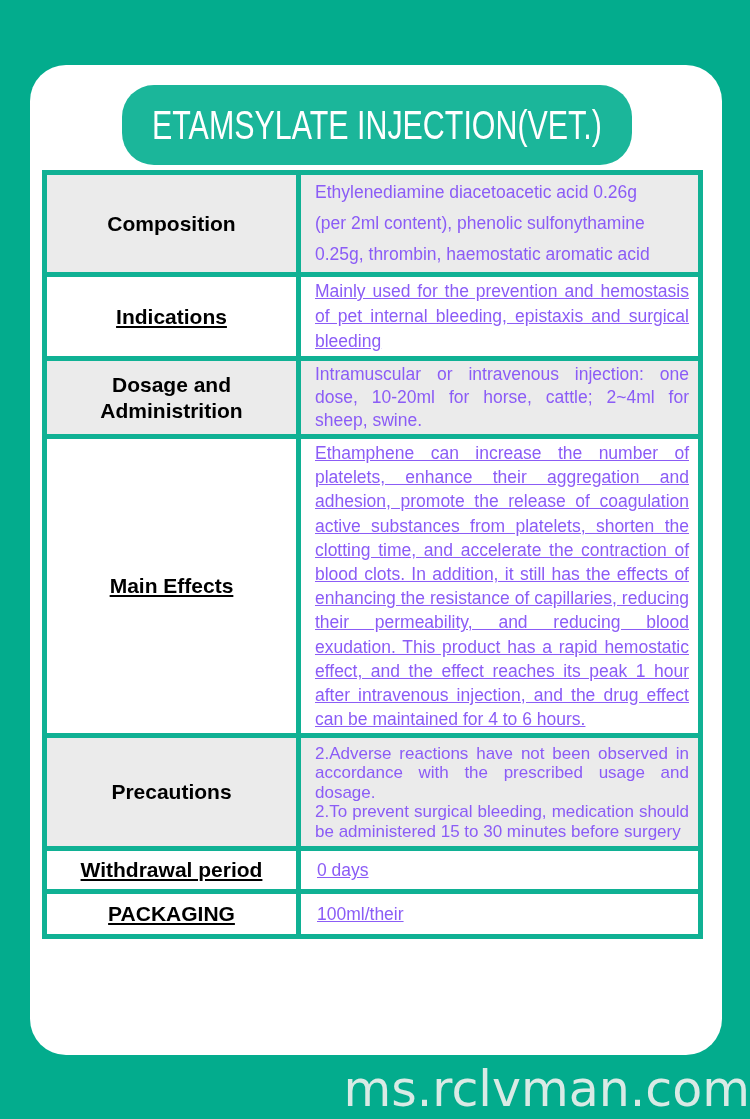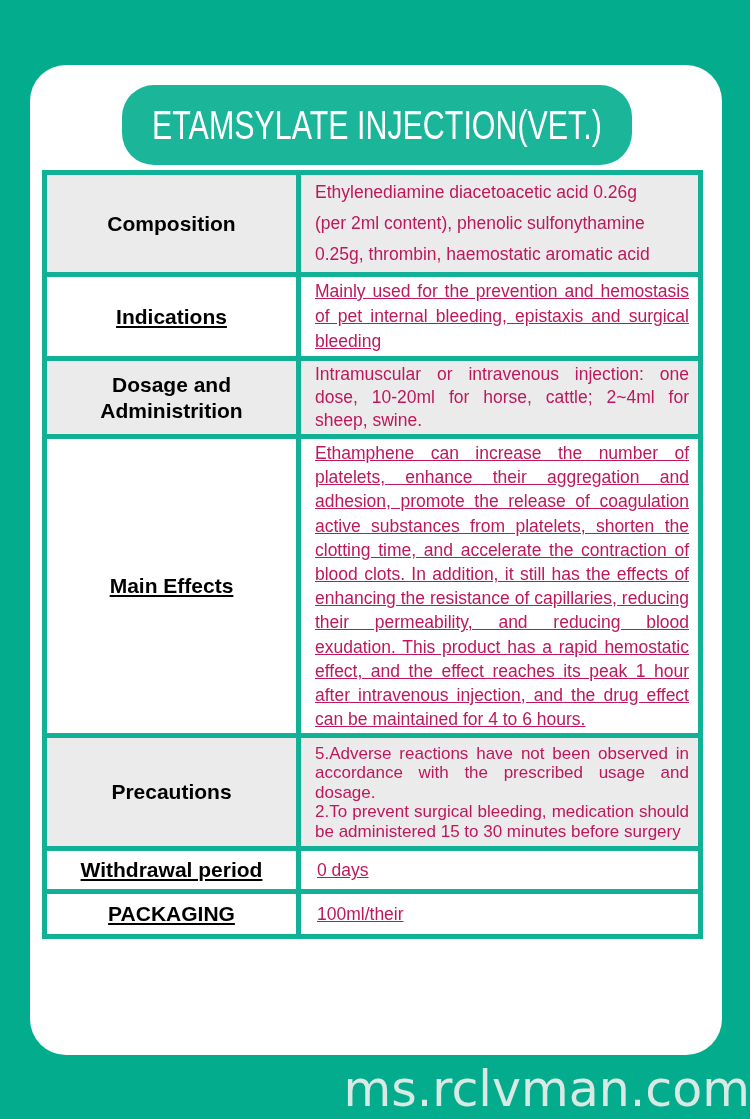--- a/index.html
+++ b/index.html
@@ -30,21 +30,21 @@
   table.spec th, table.spec td{
     border:5px solid #10b194;
     vertical-align:middle;
     overflow:hidden;
   }
   table.spec th{
     font-size:21px;font-weight:bold;color:#000;
     text-align:center;padding:0 18px;line-height:26px;
   }
   table.spec td{
-    font-size:17.5px;color:#be185d;text-align:justify;
+    font-size:17.5px;color:#8b5cf6;text-align:justify;
     padding:2px 9px 2px 14px;line-height:24px;
   }
   tr.gray th, tr.gray td{background:#ebebeb;}
   tr.white th, tr.white td{background:#ffffff;text-decoration:underline;}
   td p{margin:0;}
   tr.r-composition{height:95px;}
   tr.r-composition td{line-height:31px;text-align:left;}
   tr.r-indications{height:78px;}
   tr.r-indications td{line-height:25px;}
   tr.r-dosage{height:68px;}
@@ -98,21 +98,21 @@
       <th>Dosage and Administrition</th>
       <td>Intramuscular or intravenous injection: one dose, 10-20ml for horse, cattle; 2~4ml for sheep, swine.</td>
     </tr>
     <tr class="white r-main">
       <th>Main Effects</th>
       <td>Ethamphene can increase the number of platelets, enhance their aggregation and adhesion, promote the release of coagulation active substances from platelets, shorten the clotting time, and accelerate the contraction of blood clots. In addition, it still has the effects of enhancing the resistance of capillaries, reducing their permeability, and reducing blood exudation. This product has a rapid hemostatic effect, and the effect reaches its peak 1 hour after intravenous injection, and the drug effect can be maintained for 4 to 6 hours.</td>
     </tr>
     <tr class="gray r-precautions">
       <th>Precautions</th>
       <td>
-        <p>5.Adverse reactions have not been observed in accordance with the prescribed usage and dosage.</p>
+        <p>2.Adverse reactions have not been observed in accordance with the prescribed usage and dosage.</p>
         <p>2.To prevent surgical bleeding, medication should be administered 15 to 30 minutes before surgery</p>
       </td>
     </tr>
     <tr class="white r-withdrawal single">
       <th>Withdrawal period</th>
       <td>0 days</td>
     </tr>
     <tr class="white r-packaging single">
       <th>PACKAGING</th>
       <td>100ml/their</td>

